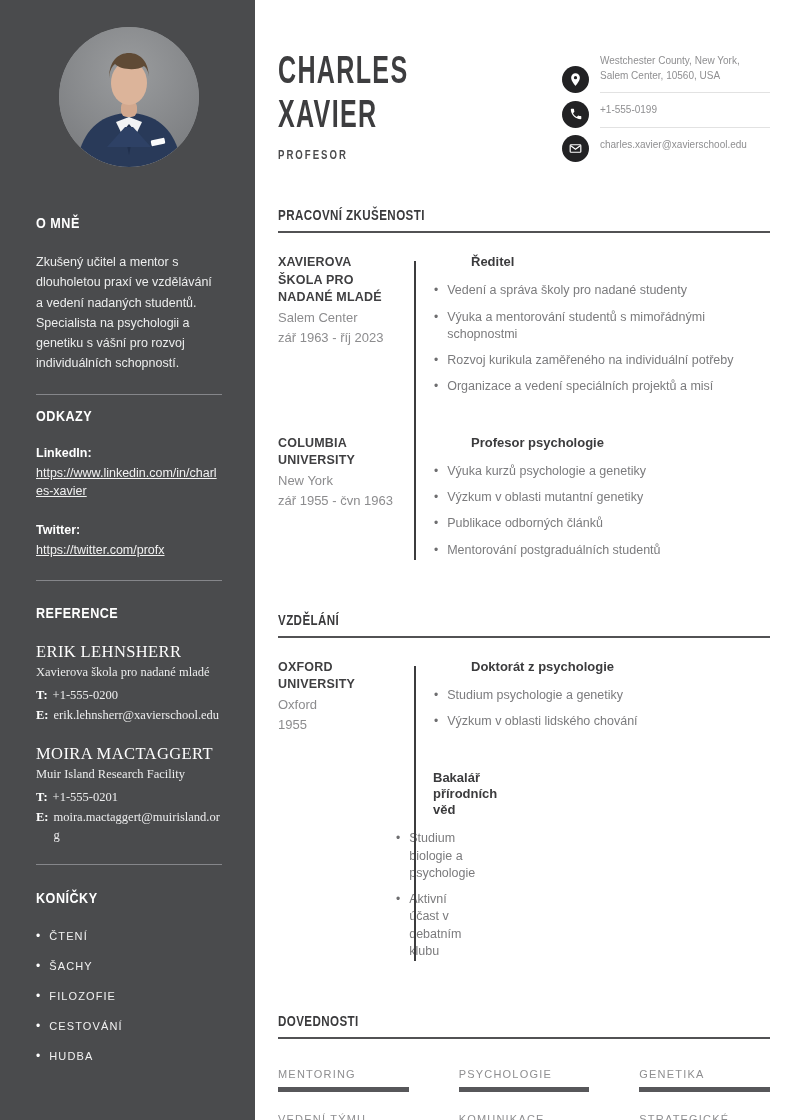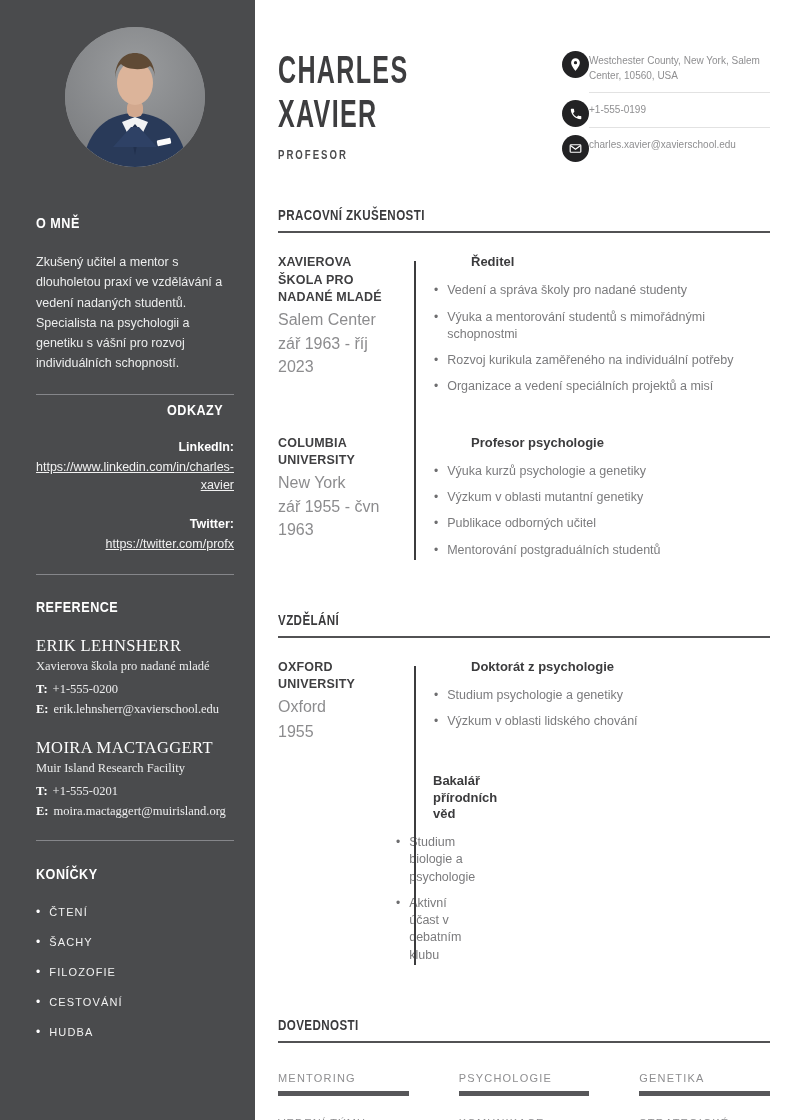--- a/index.html
+++ b/index.html
@@ -1,27 +1,27 @@
 <!DOCTYPE html>
 <html style="--sidebar-bg: #4a4b4d; --bar-fill: #57575a; --icon-bg: #222224; --accent: #3c3c3e;"><head>
 <meta charset="utf-8">
 <style>
   * { margin:0; padding:0; box-sizing:border-box; }
   html,body { background:#d8d8d8; }
   body { font-family:"Liberation Sans", sans-serif; }
   .page { width:794px; height:1120px; margin:0 auto; display:flex; background:#fff; overflow:hidden; }
 
   
-  .sidebar { width:255px; flex:0 0 255px; background:var(--sidebar-bg,#4a4b4d); color:#fff; padding:26px 21px 30px 36px; }
+  .sidebar { width:255px; flex:0 0 255px; background:var(--sidebar-bg,#4a4b4d); color:#fff; padding:26px 33px 30px 36px; }
   .photo-wrap { width:140px; height:140px; border-radius:50%; overflow:hidden; margin:1px auto 0; background:#8b8d90; }
   .side-heading { display:inline-block; font-size:15px; font-weight:bold; letter-spacing:.6px; color:#fff; transform:scaleX(.84); transform-origin:left center; white-space:nowrap; }
   .about-sec { margin-top:47px; }
   .about-text { margin-top:20px; font-size:12.5px; line-height:1.62; color:#eceded; }
   .side-rule { border:none; border-top:1px solid #85868a; margin:20px 0 0; }
-  .links-sec { margin-top:6px;text-align:right; }
+  .links-sec { margin-top:12px; }
   .link-item { margin-top:19px; }
   .link-item:first-of-type { margin-top:18px; }
   .link-label { font-size:12.5px; font-weight:bold; color:#fff; }
   .link-url { display:block; margin-top:3px; font-size:12.5px; color:#f1f1f1; text-decoration:underline; word-break:break-all; line-height:1.5; cursor:pointer; }
   .refs-sec { margin-top:23px; }
   .ref-item { margin-top:20px;font-family:Liberation Serif, serif; }
   .ref-name { font-size:16.5px; font-weight:400; letter-spacing:.4px; color:#fdfdfd; }
   .ref-org { margin-top:3px; font-size:12.5px; color:#ebecec; }
   .ref-row { display:flex; gap:5px; margin-top:6px; font-size:12.5px; line-height:1.45; }
   .ref-row .pre { font-weight:bold; color:#fff; flex:0 0 auto; }
@@ -32,38 +32,38 @@
   .hobby-list li { display:flex; align-items:center; gap:8px; font-size:11px; letter-spacing:1.1px; color:#f2f2f2; margin-bottom:16px; }
   .hobby-bullet { font-size:12px; color:#fff; }
 
   
   .main { flex:1; background:#fff; padding:40px 24px 0 23px; color:#3d3d3f; }
   .top { display:flex; align-items:flex-start; }
   .name-block { flex:1; padding-top:8px; }
   .name-line { font-size:38px; font-weight:bold; color:#3d3d3f; letter-spacing:2px; transform:scaleX(.66); transform-origin:left center; line-height:1.16; white-space:nowrap; }
   .job-title { margin-top:12px; font-size:12px; font-weight:bold; letter-spacing:2.5px; color:#4b4b4d; transform:scaleX(.8); transform-origin:left center; white-space:nowrap; }
   .contact { width:208px; flex:0 0 208px; padding-top:11px; }
-  .contact-row { display:flex; align-items:flex-start; }
+  .contact-row { display:flex; align-items:flex-end; gap:11px; }
   .contact-icon { width:27px; height:27px; flex:0 0 27px; border-radius:50%; background:#222224; display:flex; align-items:center; justify-content:center; }
   .contact-text { flex:1; font-size:10px; line-height:1.45; color:#8f8f91; padding:3px 0 9px; border-bottom:1px solid #e2e2e2; min-height:27px; }
   .contact-row.last .contact-text { border-bottom:none; }
   .contact-row + .contact-row { margin-top:7px; }
 
   .section { margin-top:43px; }
   .section.first { margin-top:44px; }
   .sec-heading { display:inline-block; font-size:14.5px; font-weight:bold; letter-spacing:.5px; color:#3a3a3c; transform:scaleX(.8); transform-origin:left center; white-space:nowrap; }
   .sec-rule { height:2px; background:#525254; margin-top:7px; }
 
   .entries { position:relative; margin-top:21px; }
   .entries::before { content:""; position:absolute; left:136px; top:7px; bottom:8px; width:2px; background:#3c3c3e; }
   .entry { display:grid; grid-template-columns:118px 38px 1fr; align-items:start; }
   .entry + .entry { margin-top:30px; }
   .t-dot { width:11px; height:11px; border-radius:50%; background:#3c3c3e; margin-left:13px; margin-top:3px; }
   .org-name { font-size:12.5px; font-weight:bold; color:#3f3f41; line-height:1.4; letter-spacing:.2px; }
-  .org-meta { font-size:16px; color:#8c8c8e; line-height:1.42; margin-top:2px; }
+  .org-meta { font-size:13px; color:#8c8c8e; line-height:1.42; margin-top:2px; }
   .entry-title { font-size:13px; font-weight:bold; color:#3b3b3d; line-height:1.25;padding-left:37px; }
   .entry-bullets { list-style:none; margin-top:12px; }
   .entry-bullets li { display:flex; gap:9px; font-size:12.5px; color:#7b7b7d; line-height:1.38; margin-bottom:9px; }
   .entry-bullets .b { color:#6d6d6f; font-size:12px; line-height:1.4; }
 
   .bars-grid { display:grid; grid-template-columns:1fr 1fr 1fr; column-gap:50px; row-gap:21px; margin-top:29px; }
   .bar-item { }
   .bar-label { font-size:11px; letter-spacing:1.2px; color:#8e8e90; }
   .bar-track { margin-top:7px; height:5px; background:#e4e4e4; }
   .bar-fill { height:100%; background:var(--bar-fill,#57575a); }
@@ -281,21 +281,21 @@
                     <span>Výuka kurzů psychologie a genetiky</span>
                   </li>
 
                   <li>
                     <span class="b">•</span>
                     <span>Výzkum v oblasti mutantní genetiky</span>
                   </li>
 
                   <li>
                     <span class="b">•</span>
-                    <span>Publikace odborných učitel</span>
+                    <span>Publikace odborných článků</span>
                   </li>
 
                   <li>
                     <span class="b">•</span>
                     <span>Mentorování postgraduálních studentů</span>
                   </li>
                 </ul>
             </div>
           </div>
         </div>

